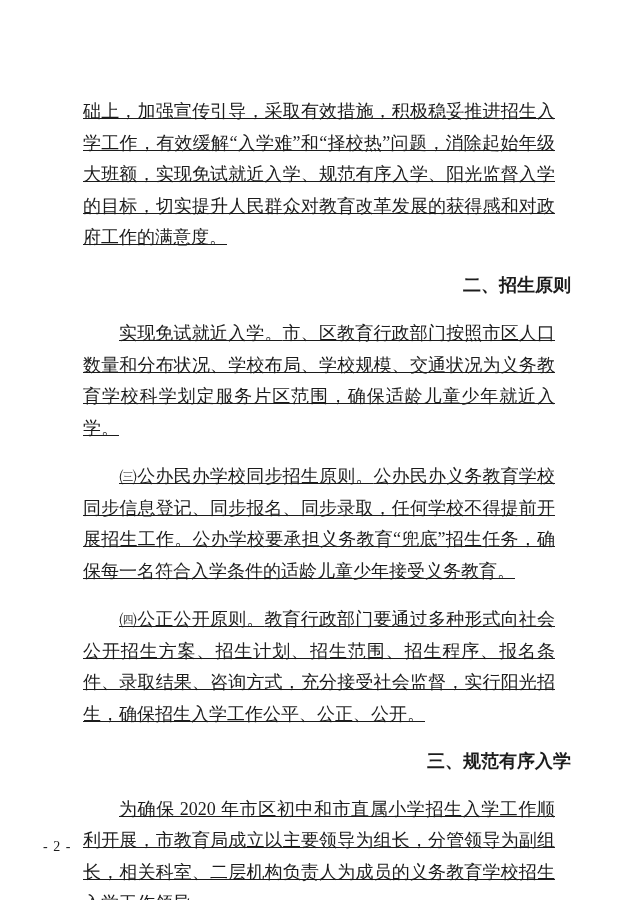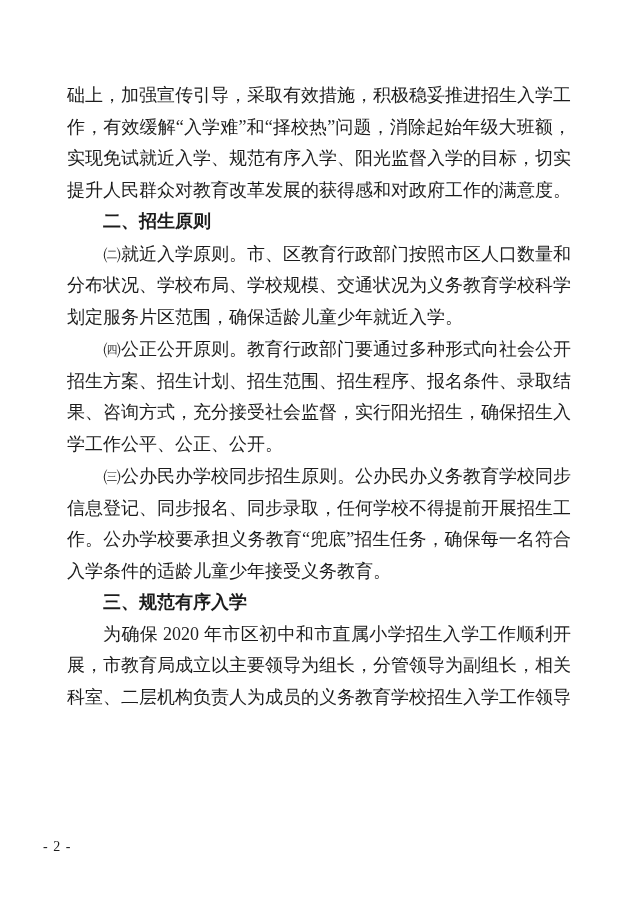--- a/index.html
+++ b/index.html
@@ -21,34 +21,35 @@
     width: 504px;
     color: #1c1c1c;
     font-family: "Liberation Serif", "DejaVu Serif", serif;
     font-size: 18px;
     line-height: 31.5px;
     text-align: justify;
     text-justify: inter-ideograph;
     word-break: break-all;
   }
   p.para {
-    margin: 0;
+    margin: 16px;
     text-indent: 2em;
+    text-decoration: underline;
   }
   p.para.continued {
     text-indent: 0;
   }
   h2.heading {
     margin: 0;
     font-family: "Liberation Sans", "DejaVu Sans", sans-serif;
     font-weight: bold;
     font-size: 18px;
     line-height: 31.5px;
     text-indent: 2em;
-    text-align: left;
+    text-align: right;
   }
   .lead {
     font-family: "DejaVu Serif", serif;
   }
   .footer {
     position: absolute;
     left: 43px;
     top: 839px;
     font-family: "Liberation Serif", "DejaVu Serif", serif;
     font-size: 14px;
@@ -60,25 +61,25 @@
 <body>
 
 <div class="page">
   <div class="content">
 
     <p class="para continued"><span>础上，加强宣传引导，采取有效措施，积极稳妥推进招生入学工作，有效缓解“入学难”和“择校热”问题，消除起始年级大班额，实现免试就近入学、规范有序入学、阳光监督入学的目标，切实提升人民群众对教育改革发展的获得感和对政府工作的满意度。</span></p>
 
     <h2 class="heading">二、招生原则</h2>
 
 
-    <p class="para"><span class="lead">㈡就近入学原则。</span><span>市、区教育行政部门按照市区人口数量和分布状况、学校布局、学校规模、交通状况为义务教育学校科学划定服务片区范围，确保适龄儿童少年就近入学。</span></p>
+    <p class="para"><span class="lead">实现免试就近入学。</span><span>市、区教育行政部门按照市区人口数量和分布状况、学校布局、学校规模、交通状况为义务教育学校科学划定服务片区范围，确保适龄儿童少年就近入学。</span></p>
+
+    <p class="para"><span class="lead">㈢公办民办学校同步招生原则。</span><span>公办民办义务教育学校同步信息登记、同步报名、同步录取，任何学校不得提前开展招生工作。公办学校要承担义务教育“兜底”招生任务，确保每一名符合入学条件的适龄儿童少年接受义务教育。</span></p>
 
     <p class="para"><span class="lead">㈣公正公开原则。</span><span>教育行政部门要通过多种形式向社会公开招生方案、招生计划、招生范围、招生程序、报名条件、录取结果、咨询方式，充分接受社会监督，实行阳光招生，确保招生入学工作公平、公正、公开。</span></p>
-
-    <p class="para"><span class="lead">㈢公办民办学校同步招生原则。</span><span>公办民办义务教育学校同步信息登记、同步报名、同步录取，任何学校不得提前开展招生工作。公办学校要承担义务教育“兜底”招生任务，确保每一名符合入学条件的适龄儿童少年接受义务教育。</span></p>
 
     <h2 class="heading">三、规范有序入学</h2>
 
     <p class="para"><span>为确保 2020 年市区初中和市直属小学招生入学工作顺利开展，市教育局成立以主要领导为组长，分管领导为副组长，相关科室、二层机构负责人为成员的义务教育学校招生入学工作领导</span></p>
 
   </div>
 
   <div class="footer">- 2 -</div>
 </div>
 

